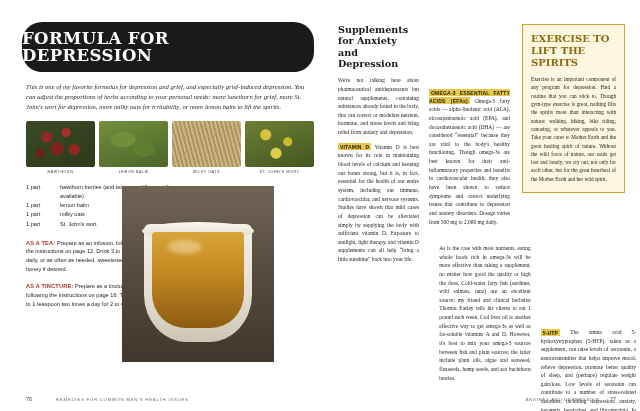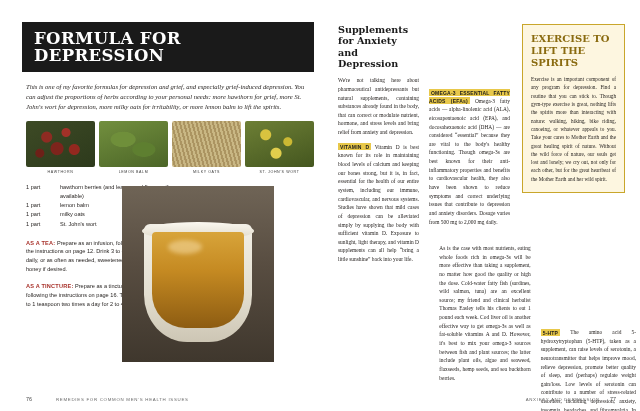--- a/index.html
+++ b/index.html
@@ -17,24 +17,25 @@
     width: 320px; height: 411px;
     background: #ffffff;
     position: relative;
     padding: 0;
   }
   .left-inner { padding: 22px 22px 0 26px; }
 
   .formula-banner {
     background: #1a1a1a;
     color: #ffffff;
-    padding: 9px 12px 8px 12px;
+    padding: 9px 12px 8px 0;
     margin-left: -4px;
     margin-right: 0px;
     width: 292px;
+    border-radius: 20px;
   }
   .formula-banner .title {
     font-family: "DejaVu Serif", serif;
     font-weight: bold;
     font-size: 16.5px;
     letter-spacing: 0.4px;
     line-height: 1;
     text-transform: uppercase;
   }
 

